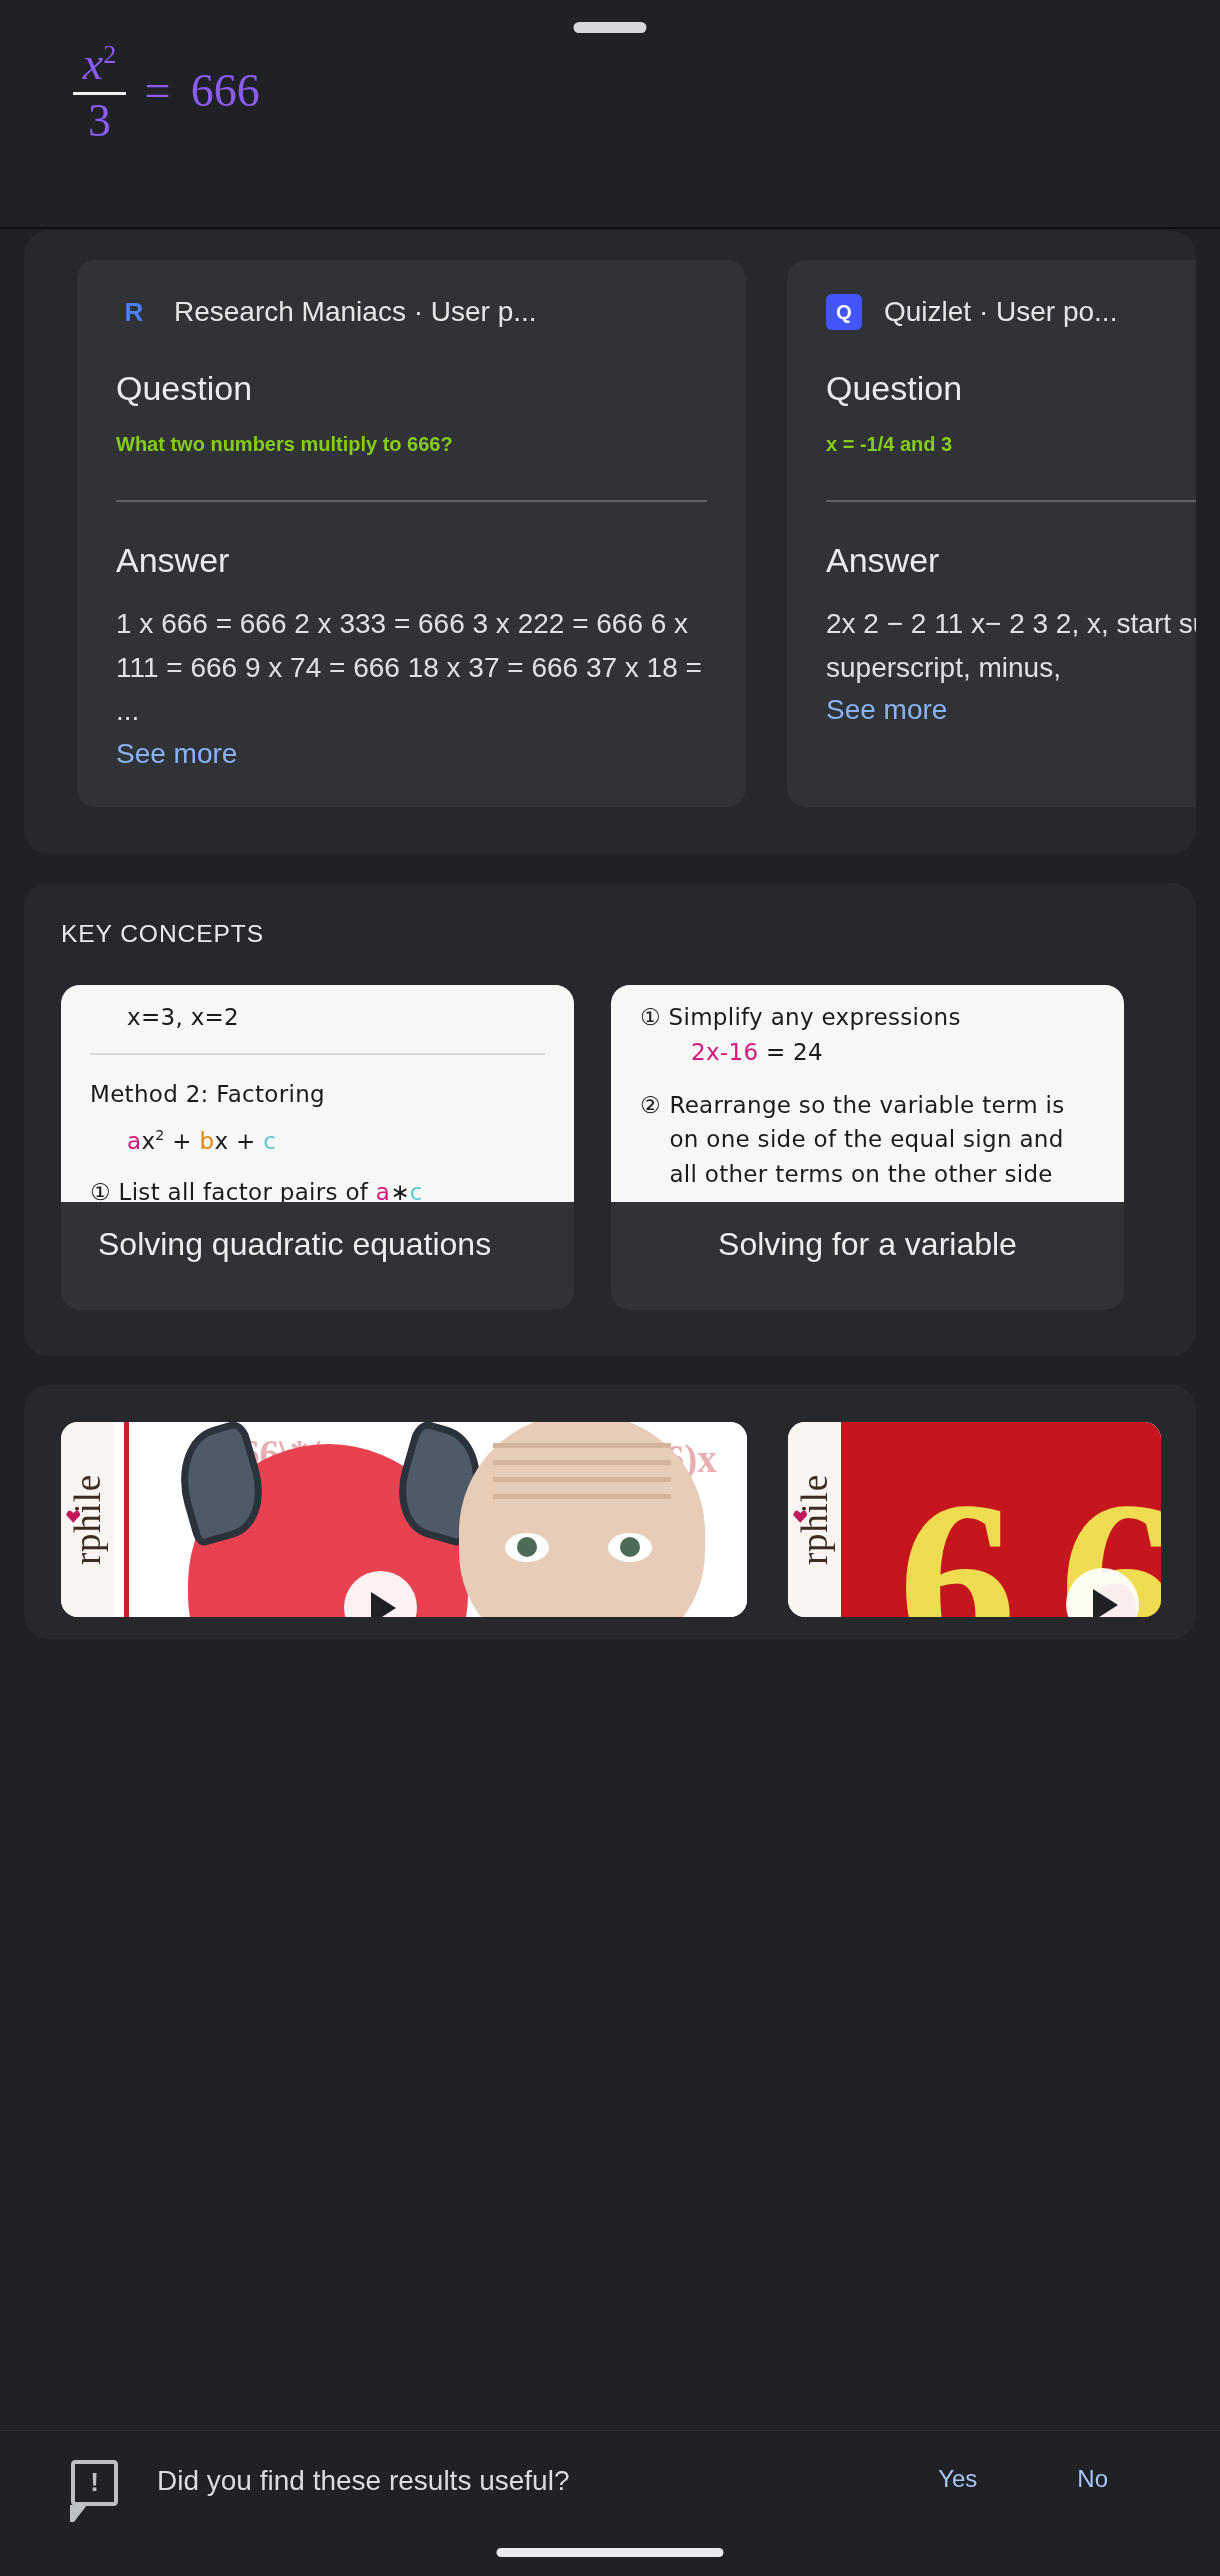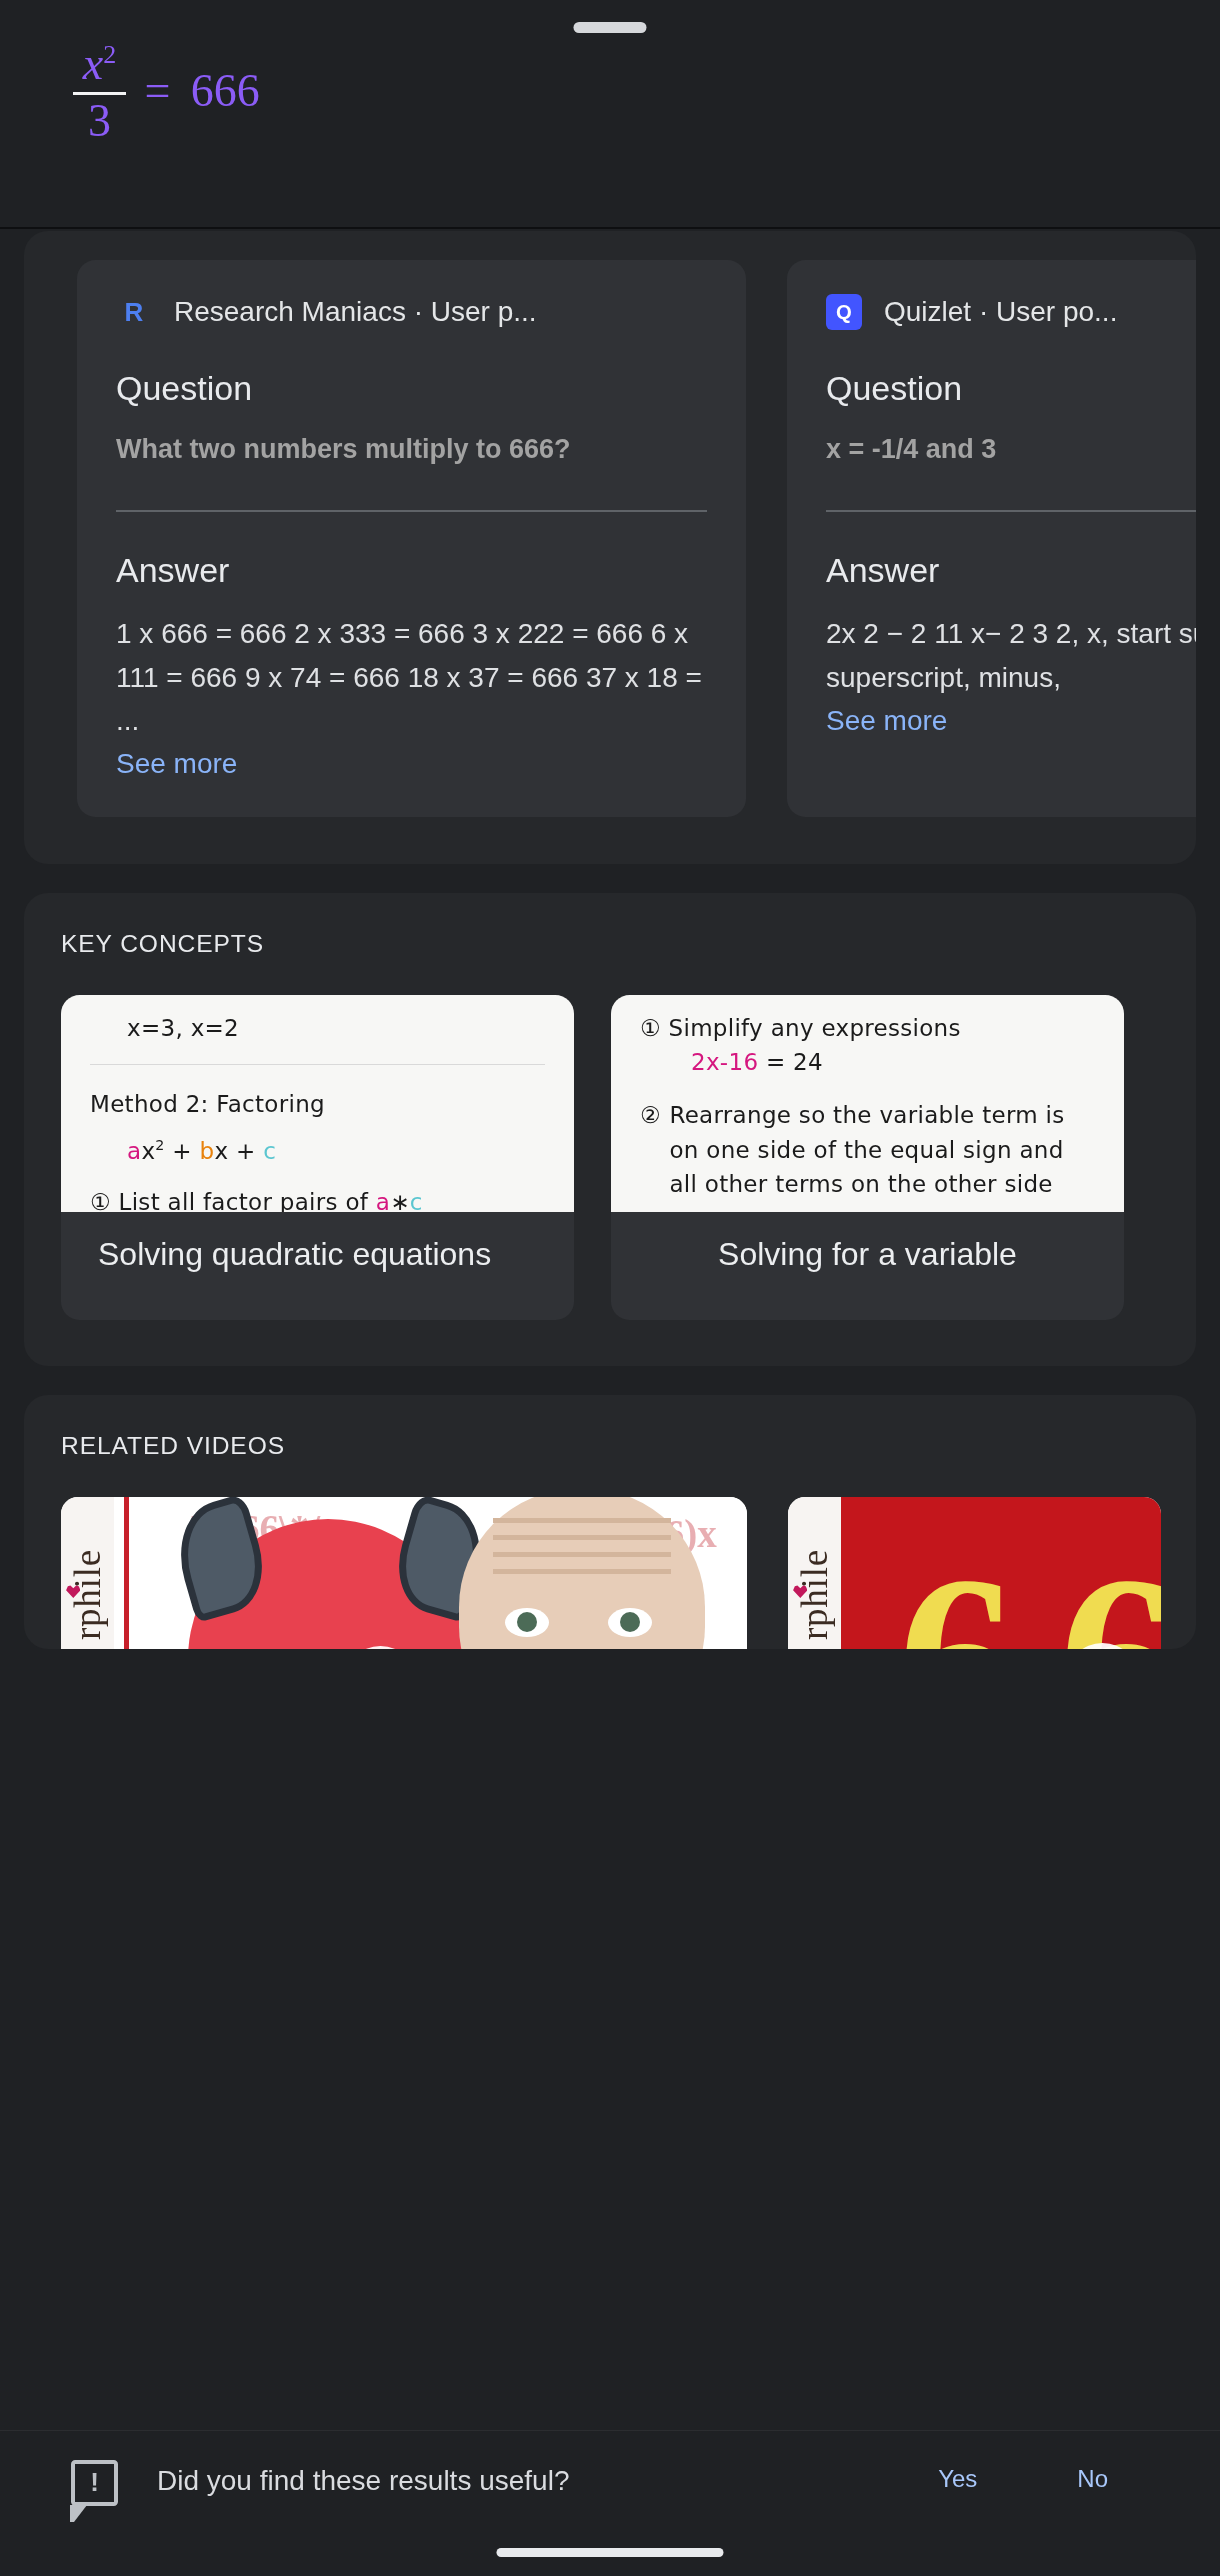--- a/index.html
+++ b/index.html
@@ -61,21 +61,21 @@
     width: 36px; height: 36px; flex: 0 0 36px;
     display: flex; align-items: center; justify-content: center;
     font-weight: bold; font-size: 26px;
   }
   .favicon.r { color: #4d7ff0; }
   .favicon.q { background: #4255ff; color: #ffffff; border-radius: 6px; font-size: 20.3px; }
   .src-name {
     color: #e4e6e8; font-size: 28px; white-space: nowrap; overflow: hidden;
   }
   .qa-label { color: #e8eaed; font-size: 34px; font-weight: 400; margin-bottom: 22px; }
-  .qa-question { color: #a3a3a3; font-size: 27px; font-weight: bold; line-height: 1.46; }
+  .qa-question { color: #84cc16; font-size: 20px; font-weight: bold; line-height: 1.46; }
   .card-divider { height: 1.7px; background: #5f6368; margin: 41px 0 39px; }
   .qa-answer { color: #dfe1e4; font-size: 28px; line-height: 1.56; font-weight: 300; }
   .see-more { color: #8ab4f8; font-size: 28px; margin-top: 5.1px; display: inline-block; }
 
   
   .kc-section { padding: 37px 0 46px; }
   .section-title {
     color: #e8eaed; font-size: 24.6px; letter-spacing: 0.9px;
     font-weight: 500; padding-left: 37px; margin-bottom: 37px;
   }
@@ -291,21 +291,20 @@
             </div>
 
           </div>
           <div class="kc-caption center">Solving for a variable</div>
         </div>
 
       </div>
     </div>
 
     <div class="section rv-section">
-      <div class="section-title">RELATED VIDEOS</div>
       <div class="rv-row">
 
         <div class="video-thumb">
           <div class="vt1-bg"></div>
           <div class="ghost-math" style="left:127px; top:8.5px;">!*666\*/</div>
           <div class="ghost-math" style="left:542px; top:13.6px;">(1‒ 6)x</div>
           <div class="ghost-math" style="left:508px; top:134px;">\o*'</div>
           <div class="vt1-redline"></div>
           <div class="devil"></div>
           <div class="horn l"></div>

